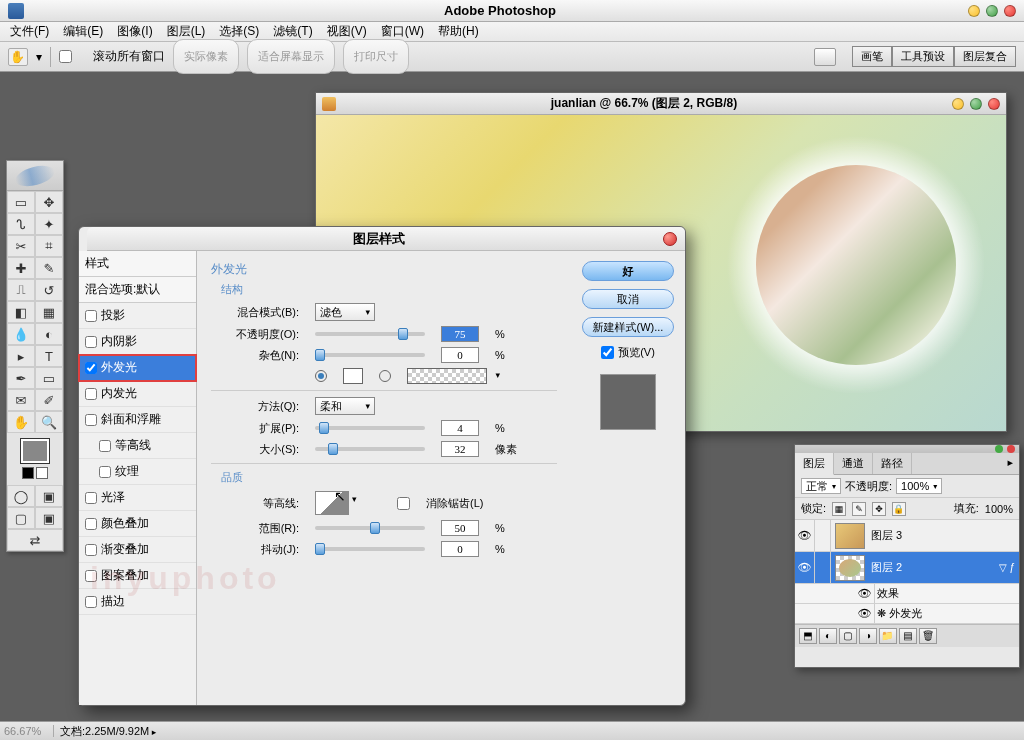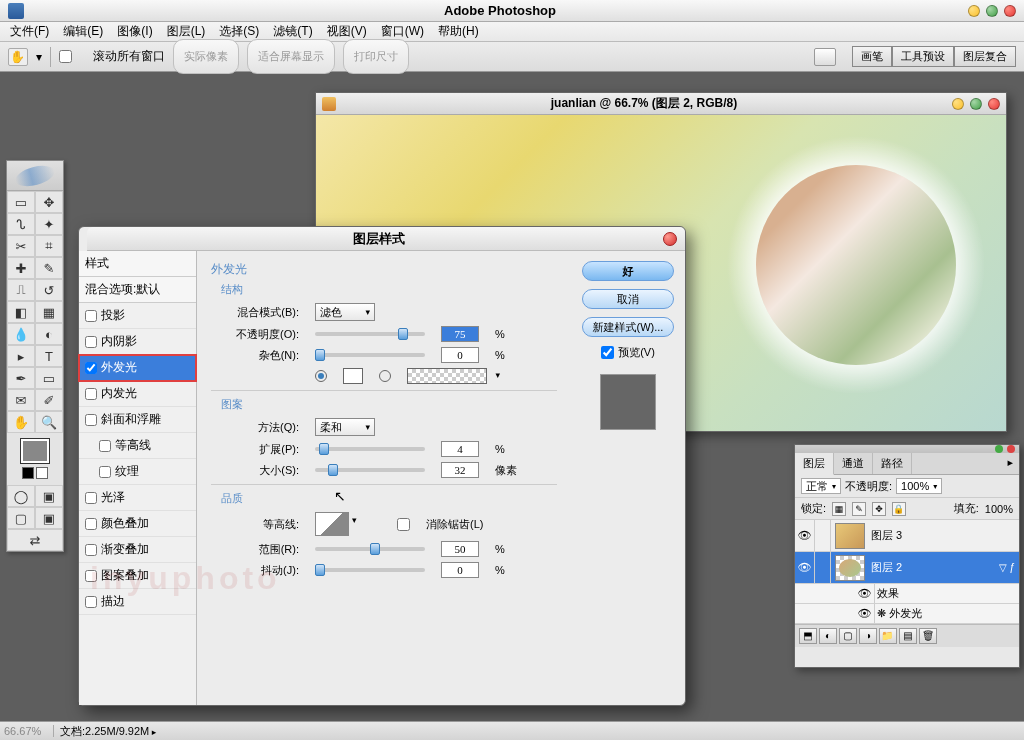--- a/index.html
+++ b/index.html
@@ -319,21 +319,20 @@
         <span>%</span>
       </div>
       <div class="row">
         <span class="lbl"></span>
         <span class="radio on"></span>
         <div class="colorchip"></div>
         <span class="radio"></span>
         <div class="grad-chip"></div>
       </div>
       <hr class="sec">
-      <div class="sub-title">图案</div>
       <div class="row">
         <span class="lbl">方法(Q):</span>
         <div class="combo">
             <span>柔和</span>
           </div>
       </div>
       <div class="row">
         <span class="lbl">扩展(P):</span>
         <div class="slider">
             <div class="thumb" style="left:4%"></div>

